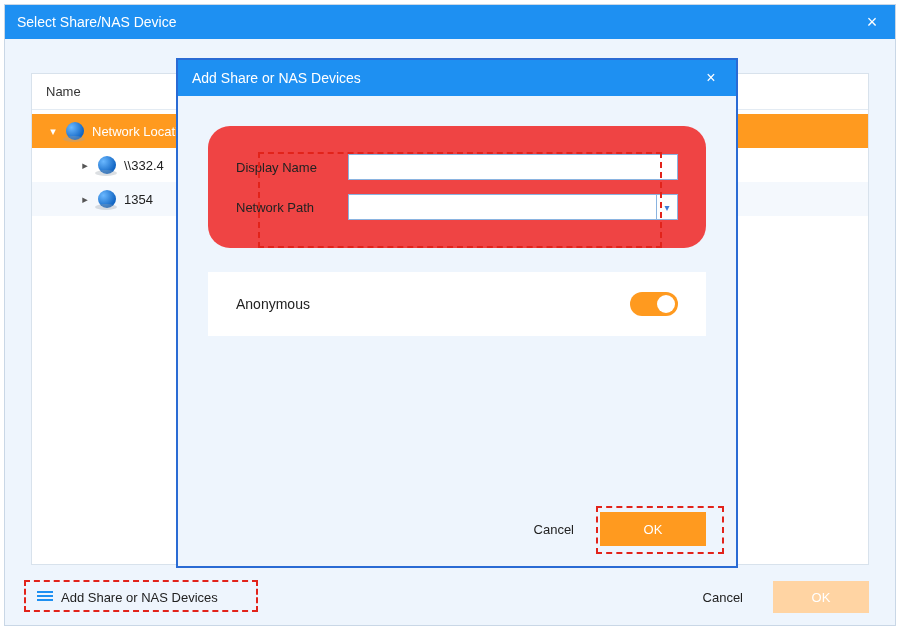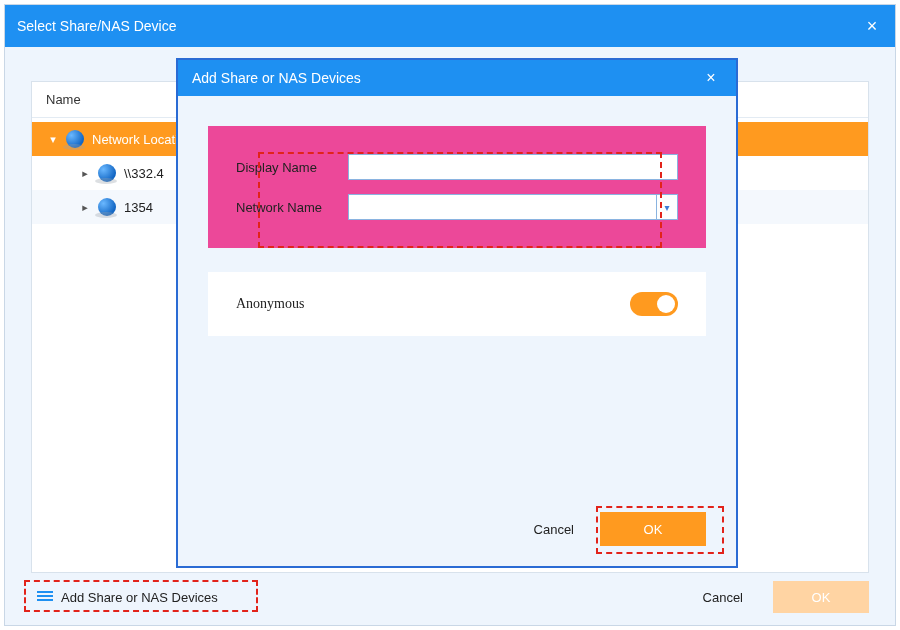--- a/index.html
+++ b/index.html
@@ -1,20 +1,20 @@
 <!DOCTYPE html>
 <html><head>
 <meta charset="utf-8">
 <style>
   * { box-sizing: border-box; margin: 0; padding: 0; font-family: "Segoe UI", Arial, sans-serif; }
   body { background: #fff; width: 900px; height: 630px; overflow: hidden; position: relative; }
 
   
   .outer-dialog { position: absolute; left: 4px; top: 4px; width: 892px; height: 622px; border: 1px solid #c9d7e6; background: #eef5fd; }
-  .outer-header { height: 42px; background: #1e90f2; color: #fff; display: flex; align-items: center; padding: 0 12px; font-size: 14px; }
+  .outer-header { height: 34px; background: #1e90f2; color: #fff; display: flex; align-items: center; padding: 0 12px; font-size: 14px; }
   .outer-header-title { flex: 1; }
   .outer-close { width: 22px; text-align: center; cursor: pointer; font-size: 18px; }
   .outer-body { padding: 34px 26px 0 26px; }
 
   
   .tree-panel { background: #fff; border: 1px solid #d8e2ec; width: 100%; height: 492px; }
   .tree-header { height: 36px; border-bottom: 1px solid #e3ebf3; display: flex; align-items: center; font-size: 13px; color: #333; }
   .tree-header .col-name { padding-left: 14px; flex: 1; }
   .tree-body { padding-top: 4px; }
   .tree-row { height: 34px; display: flex; align-items: center; font-size: 13px; color: #222; }
@@ -35,31 +35,31 @@
   .outer-cancel { font-size: 13px; color: #222; margin-right: 30px; cursor: pointer; }
   .outer-ok { width: 96px; height: 32px; background: #ffd4a3; color: #fff; border: none; font-size: 13px; cursor: default; }
 
   
   .inner-modal { position: absolute; left: 176px; top: 58px; width: 562px; height: 510px; background: #eef5fd; border: 2px solid #2a6bd4; }
   .inner-header { height: 36px; background: #1e90f2; color: #fff; display: flex; align-items: center; padding: 0 14px; font-size: 14px; }
   .inner-header-title { flex: 1; }
   .inner-close { width: 22px; text-align: center; cursor: pointer; font-size: 16px; }
   .inner-body { padding: 30px 30px 0 30px; }
 
-  .form-panel { background: #ec4899; padding: 28px 28px 28px 28px; position: relative; }
+  .form-panel { background: #ef4444; padding: 28px 28px 28px 28px; position: relative; border-radius: 22px; }
   .form-row { display: flex; align-items: center; margin-bottom: 14px; }
   .form-row:last-child { margin-bottom: 0; }
   .form-label { width: 112px; font-size: 13px; color: #222; text-align: left; }
   .text-input { flex: 1; height: 26px; border: 1px solid #8ab3e0; padding: 0 6px; font-size: 13px; outline: none; }
   .combo { flex: 1; display: flex; }
   .combo input { flex: 1; height: 26px; border: 1px solid #8ab3e0; border-right: none; padding: 0 6px; font-size: 13px; outline: none; }
   .combo-btn { width: 22px; height: 26px; border: 1px solid #8ab3e0; background: #fdfefe; display: flex; align-items: center; justify-content: center; cursor: pointer; color:#3b7dd8; font-size:10px; }
 
   .anon-panel { background: #fff; margin-top: 24px; height: 64px; display: flex; align-items: center; padding: 0 28px; }
-  .anon-label { flex: 1; font-size: 14px; color: #222; font-family: Liberation Serif, serif; }
+  .anon-label { flex: 1; font-size: 14px; color: #222; }
   .toggle { width: 48px; height: 24px; background: #ff9a1f; border-radius: 12px; position: relative; cursor: pointer; }
   .toggle-knob { position: absolute; right: 3px; top: 3px; width: 18px; height: 18px; border-radius: 50%; background: #fff; }
 
   .inner-footer { position: absolute; left: 0; right: 0; bottom: 20px; display: flex; align-items: center; justify-content: flex-end; padding: 0 30px; gap: 26px; }
   .inner-cancel { font-size: 13px; color: #222; cursor: pointer; }
   .inner-ok { width: 106px; height: 34px; background: #ff9a1f; color: #fff; border: none; font-size: 13px; cursor: pointer; }
 
   
   .callout { position: absolute; border: 2px dashed #e2231a; pointer-events: none; }
 </style>
@@ -118,21 +118,21 @@
     <div class="inner-close">×</div>
   </div>
 
   <div class="inner-body">
     <div class="form-panel">
       <div class="form-row">
         <div class="form-label">Display Name</div>
         <input class="text-input" type="text" value="" style="">
       </div>
       <div class="form-row">
-        <div class="form-label">Network Name</div>
+        <div class="form-label">Network Path</div>
         <div class="combo">
           <input type="text" value="" style="">
           <div class="combo-btn">▾</div>
         </div>
       </div>
     </div>
 
     <div class="anon-panel">
       <div class="anon-label">Anonymous</div>
       <div class="toggle">

